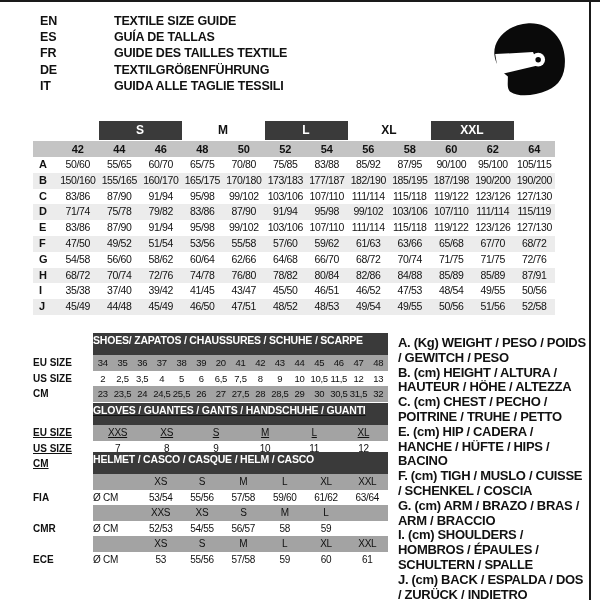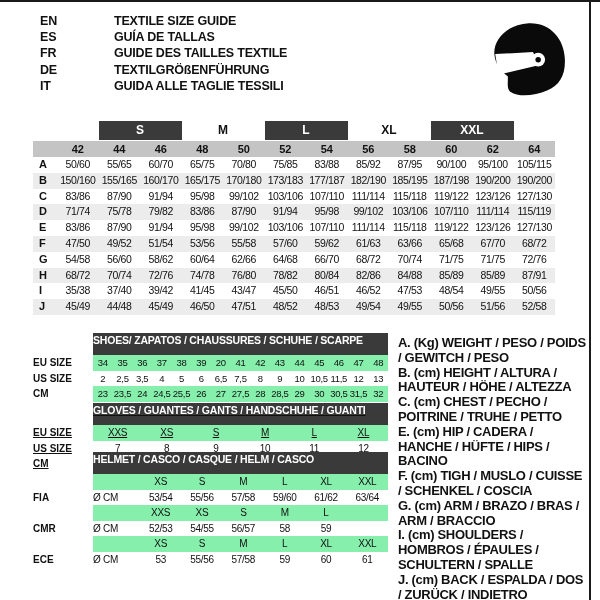--- a/index.html
+++ b/index.html
@@ -31,21 +31,21 @@
   .row-label { font-weight:bold; font-size:11px; line-height:15.8px; padding-left:6px; }
   .data-cell { text-align:center; font-size:10.5px; line-height:15.8px; letter-spacing:-0.4px; }
 
   
   .section { position:absolute; left:33px; width:355px; }
   .sec-bar { margin-left:60px; width:295px; height:22px; background:#3a3a3a; color:#fff;
              font-weight:bold; font-size:10.5px; line-height:15px; padding-left:0; letter-spacing:-0.2px; }
   .sec-row { display:flex; height:15.5px; }
   .sec-label { width:60px; font-weight:bold; font-size:10px; line-height:15.5px; }
   .sec-grid { width:295px; display:grid; }
-  .sec-grid.striped { background:#86efac; }
+  .sec-grid.striped { background:#a3a3a3; }
   .cols-15 { grid-template-columns:repeat(15,1fr); }
   .cols-6 { grid-template-columns:repeat(6,1fr); }
   .cols-7h { grid-template-columns:47px repeat(6,1fr); }
   .sec-cell { text-align:center; font-size:10px; line-height:15.5px; letter-spacing:-0.3px; }
   .cols-15 .sec-cell { font-size:9.5px; }
   .cols-7h .sec-cell:first-child { text-align:left; }
   #shoes-section { top:333px; }
   #gloves-section { top:403px;text-decoration:underline; }
   #helmet-section { top:452px; }
 

